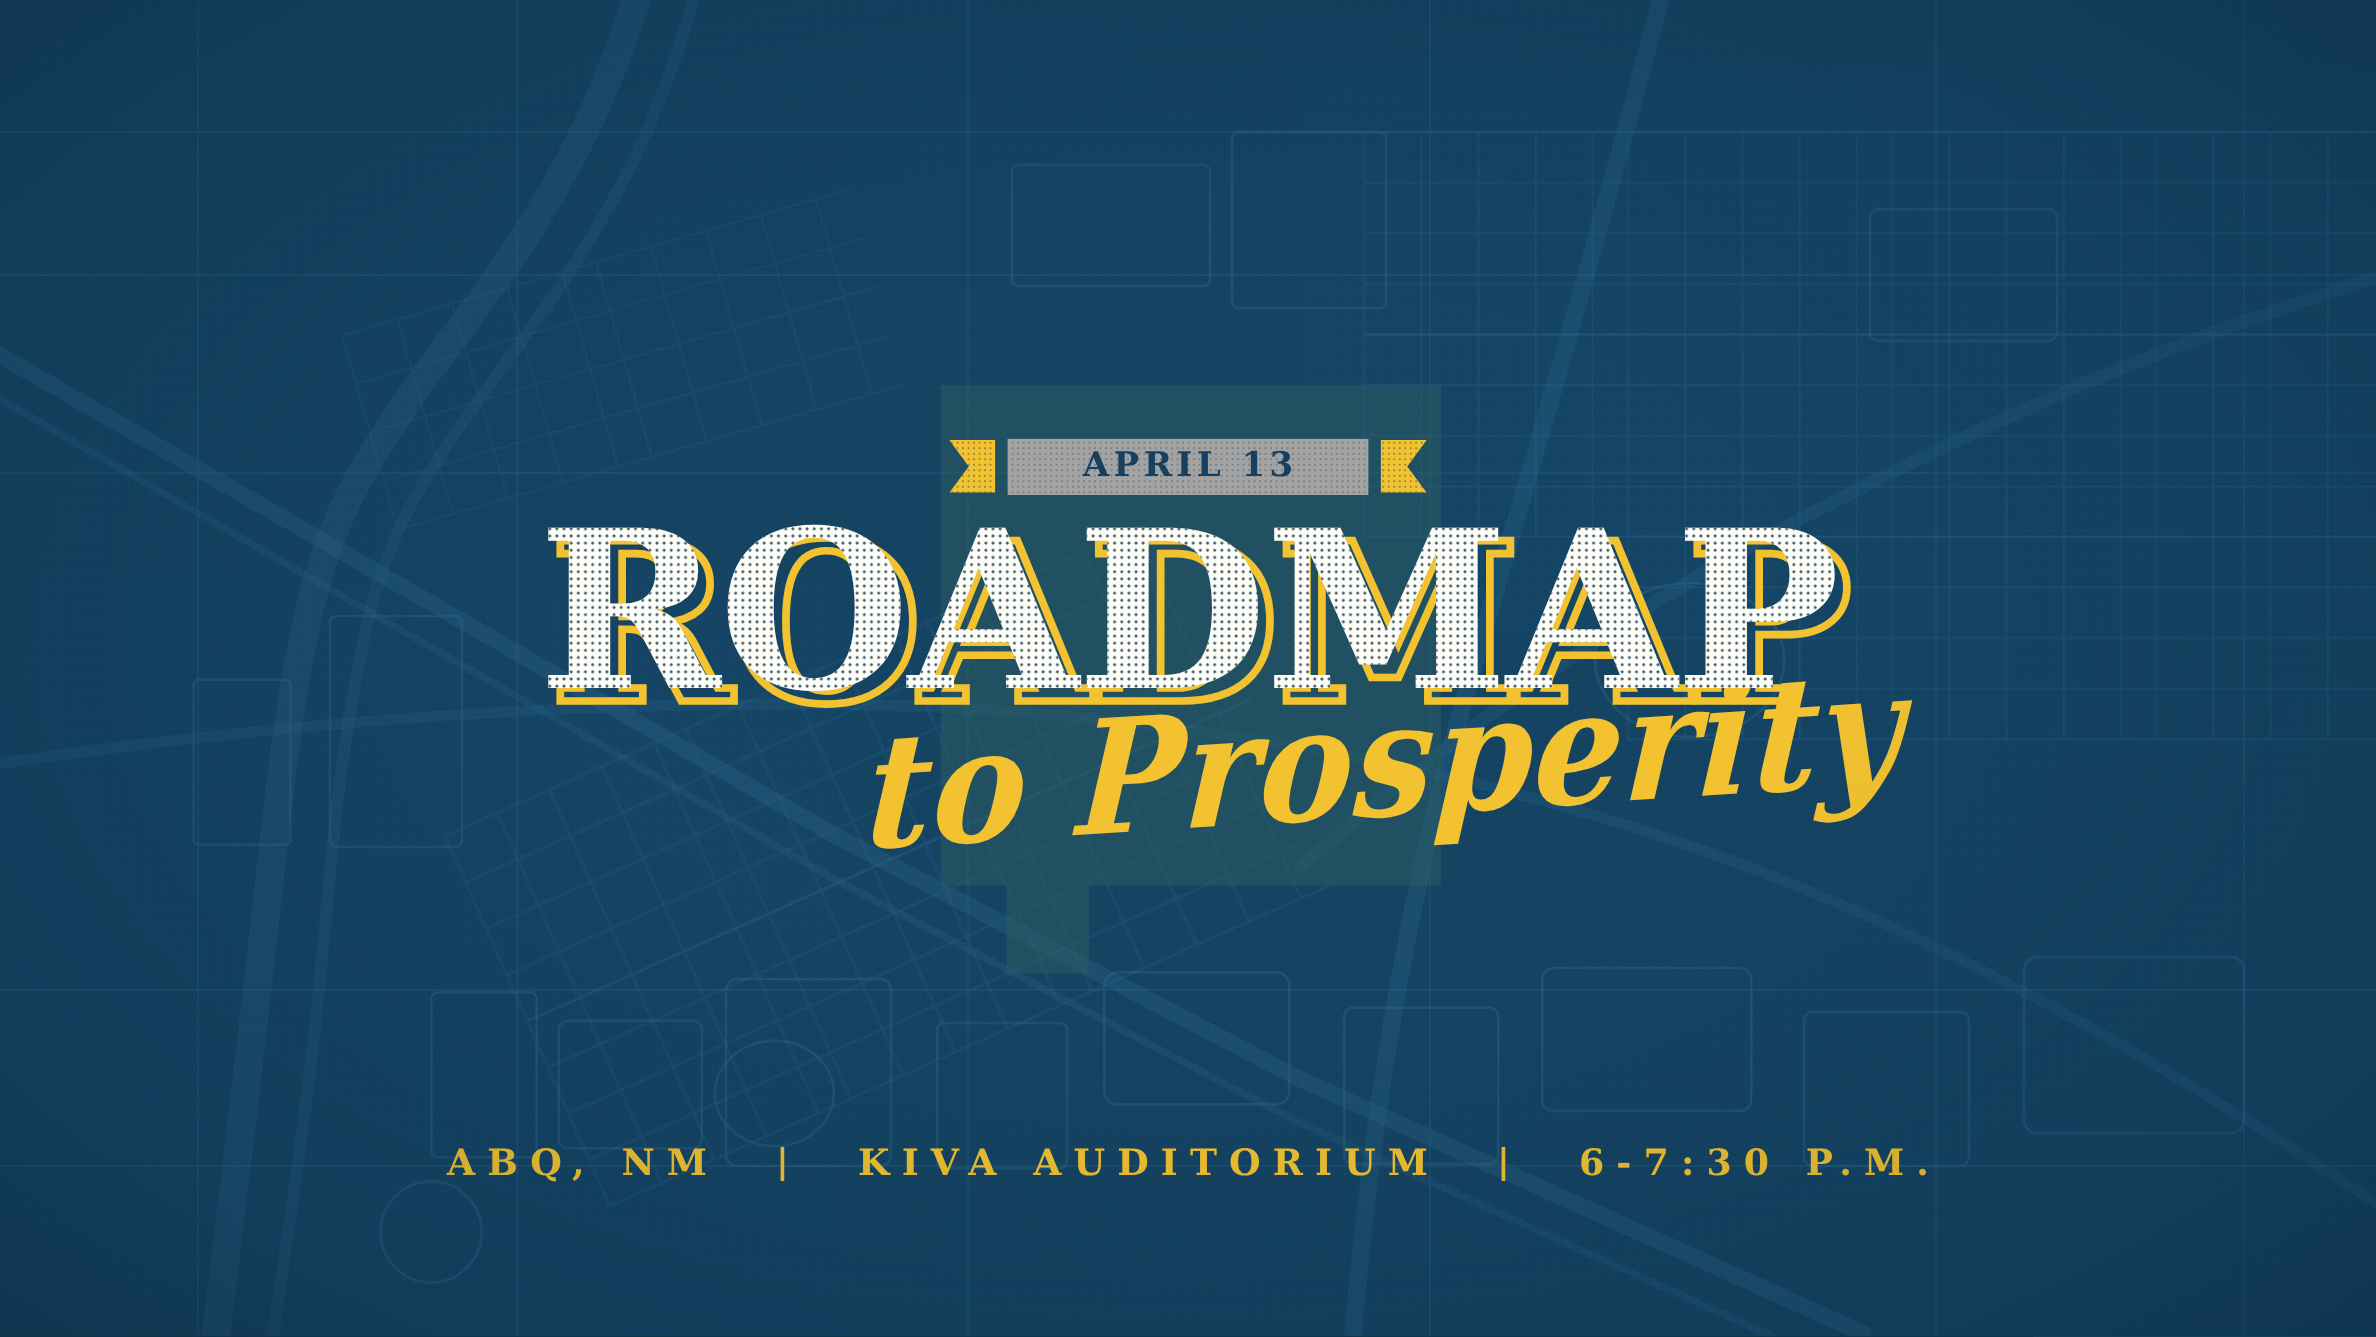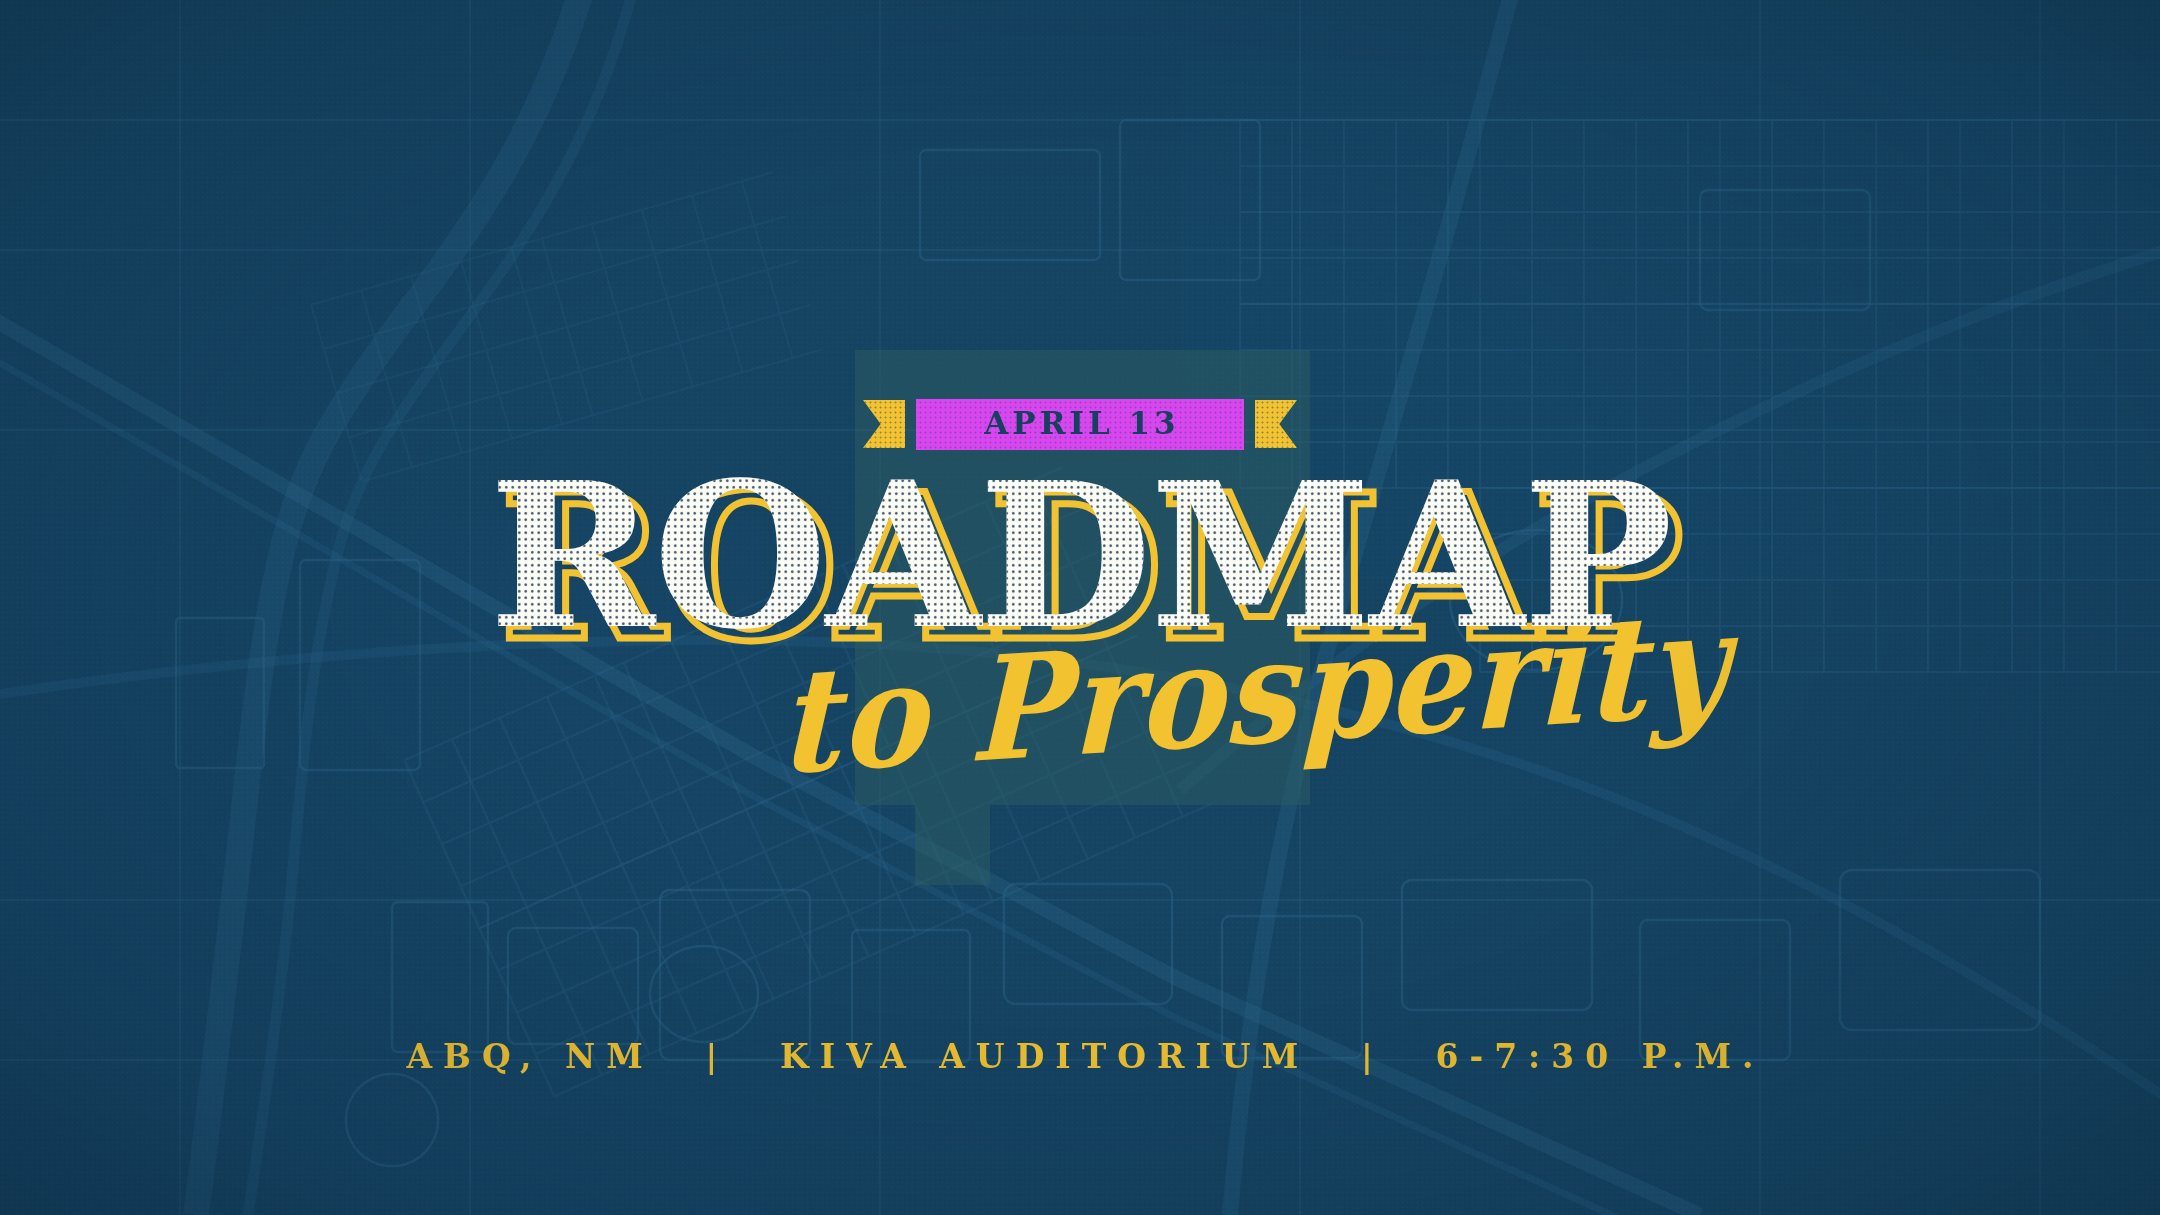--- a/index.html
+++ b/index.html
@@ -92,21 +92,21 @@
   .ribbon-tail::after {
     content: "";
     position: absolute;
     inset: 0;
     opacity: .55;
     background-image: radial-gradient(rgba(21,68,99,.85) .9px, transparent 1.1px);
     background-size: 5px 5px;
   }
   .ribbon-plate {
     position: relative;
-    background: #d946ef;
+    background: #a3a3a3;
     padding: 9px 30px 11px 30px;
     min-width: 268px;
     text-align: center;
   }
   .ribbon-plate::after {
     content: "";
     position: absolute;
     inset: 0;
     opacity: .45;
     background-image: radial-gradient(rgba(21,68,99,.8) .9px, transparent 1.1px);

